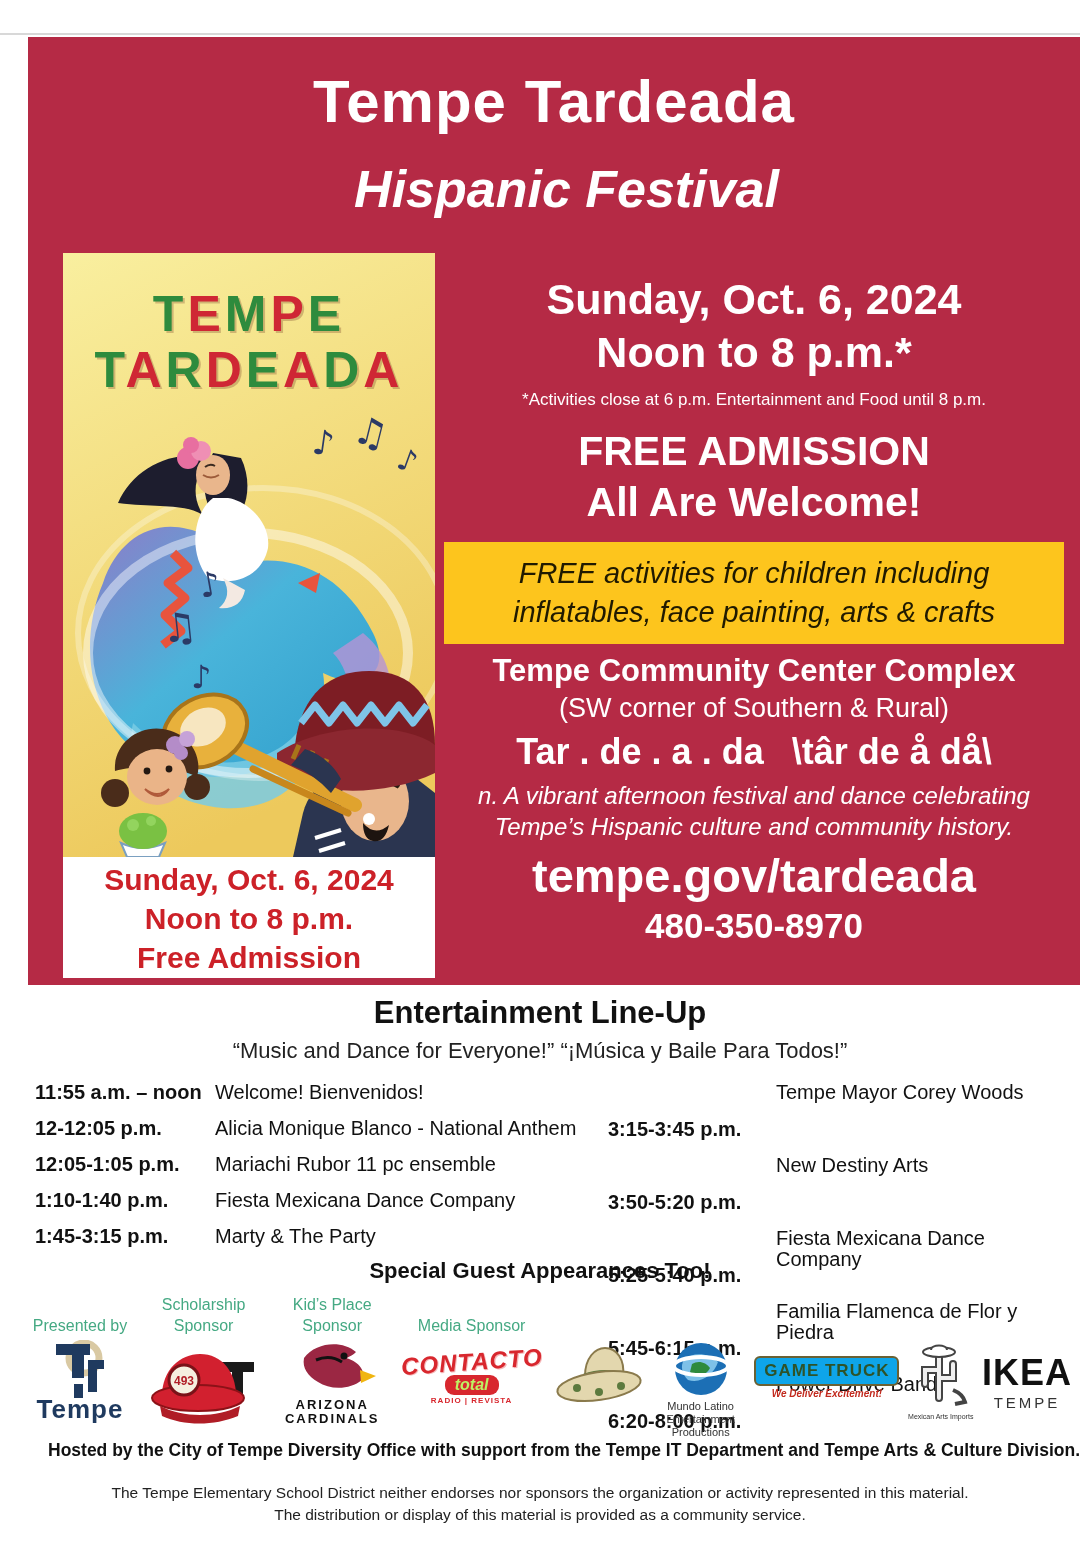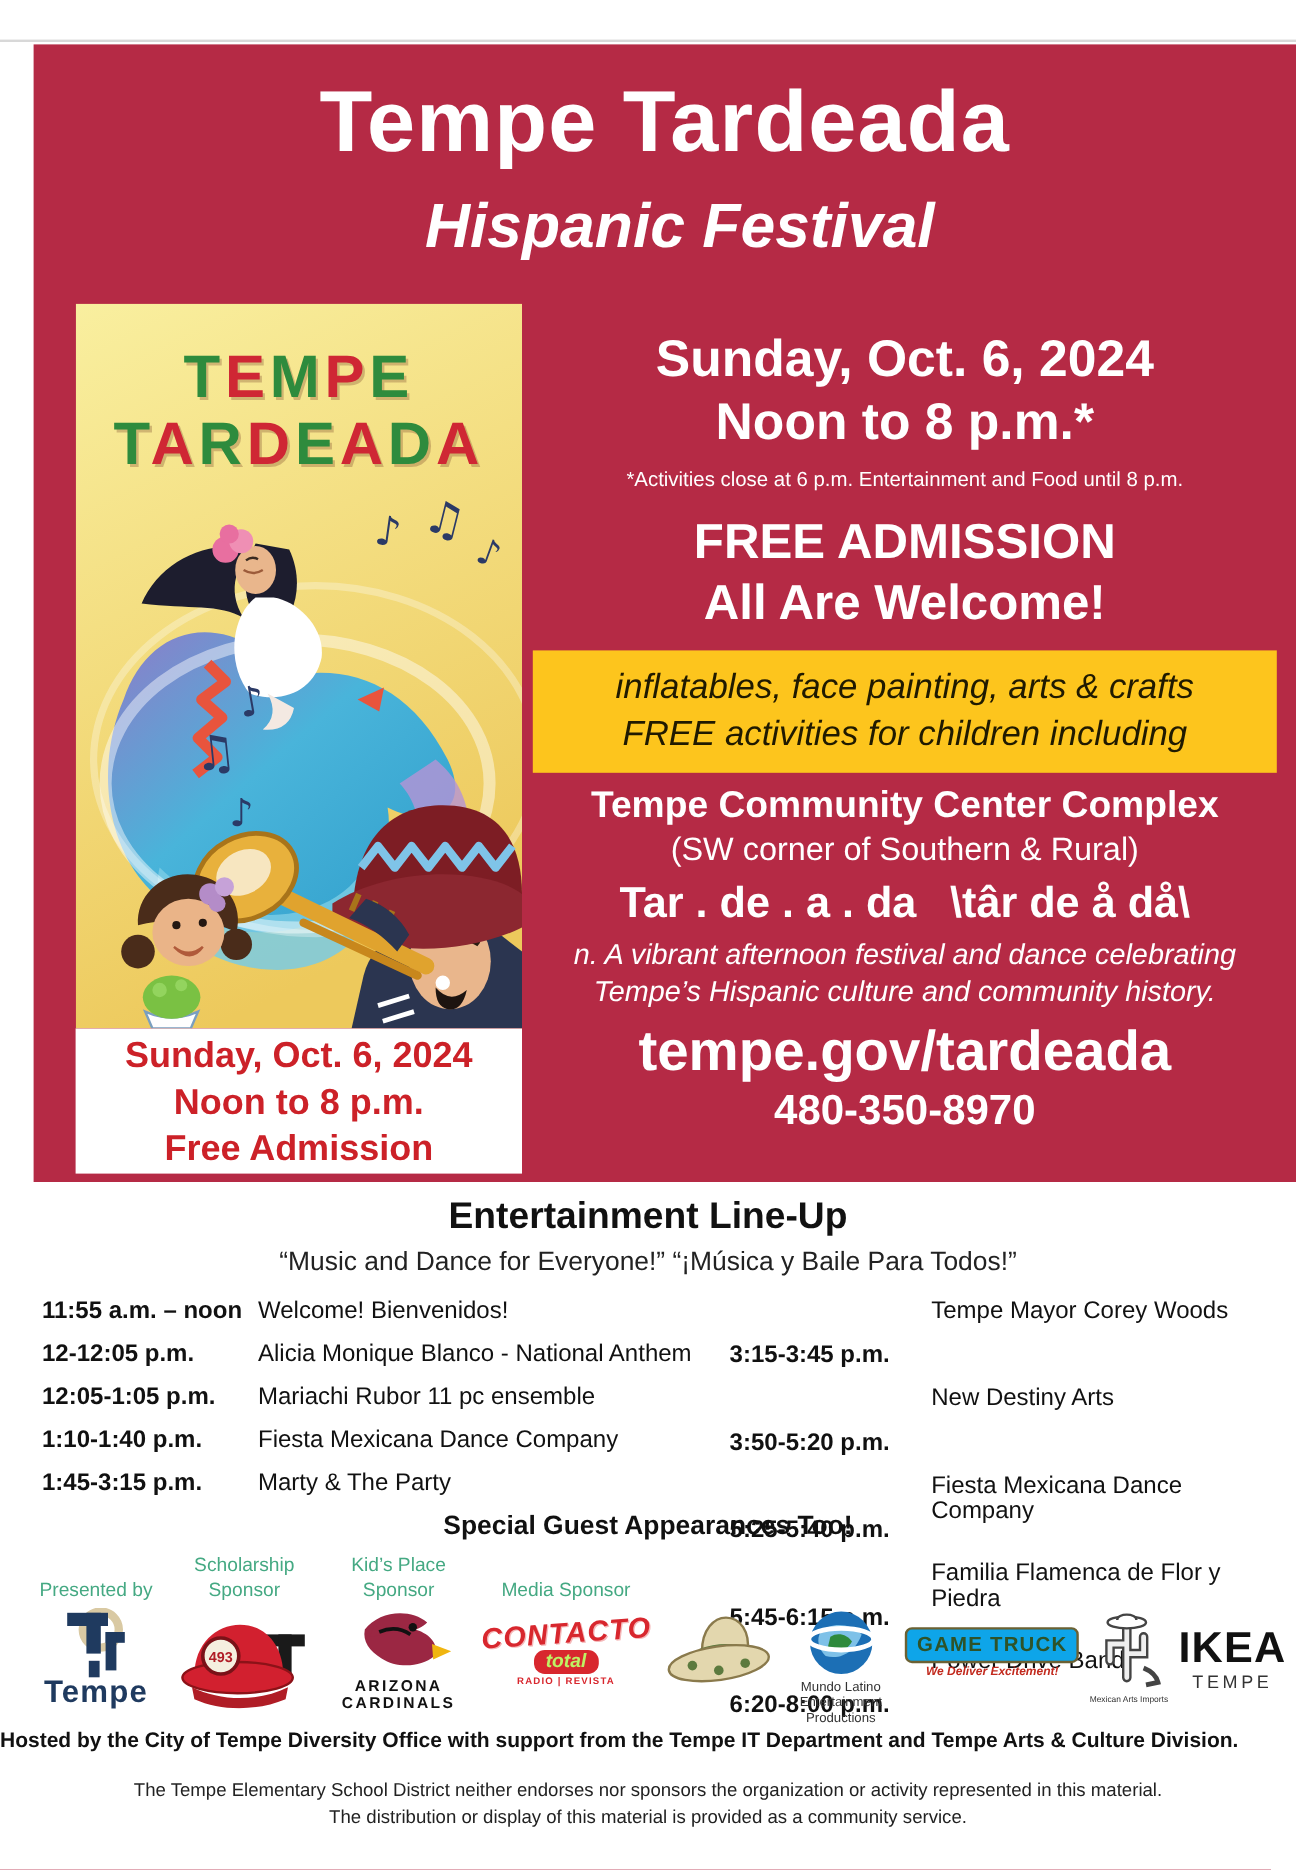--- a/index.html
+++ b/index.html
@@ -8,21 +8,21 @@
     background:#ffffff; font-family:"Liberation Sans", sans-serif;
     overflow:hidden;
   }
   .top-rule { position:absolute; left:0; right:0; top:33px; height:2px; background:#d8d8d8; }
 
   
   .panel {
     position:absolute; left:28px; top:37px; width:1052px; height:948px;
     background:#b52a45; color:#fff;
   }
-  .main-title { margin-top:12px; text-align:center; font-size:72px; font-weight:bold; line-height:106px; letter-spacing:1px; }
+  .main-title { margin-top:12px; text-align:center; font-size:60px; font-weight:bold; line-height:106px; letter-spacing:1px; }
   .main-subtitle { margin-top:4px; text-align:center; font-size:52px; font-weight:bold; font-style:italic; line-height:60px;padding-left:25px; }
 
   
   .poster { position:absolute; left:35px; top:216px; width:372px; height:725px; }
   .poster-art { position:relative; width:372px; height:604px; overflow:hidden; }
   .poster-art svg { position:absolute; left:0; top:0; }
   .art-line { position:absolute; left:0; right:0; text-align:center; font-weight:bold; letter-spacing:4px;
               text-shadow:2px 2px 0 rgba(90,30,20,0.25); }
   .art-line-1 { top:32px; font-size:50px; }
   .art-line-2 { top:88px; font-size:50px; }
@@ -80,21 +80,21 @@
   .gametruck { margin-top:16px; text-align:center; }
   .gt-banner { background:#0ea5e9; border:2px solid #6b6133; border-radius:6px; padding:3px 8px;
                font-weight:bold; font-size:17px; color:#2e5329; letter-spacing:1px; white-space:nowrap; }
   .gt-tag { color:#c22a1e; font-weight:bold; font-style:italic; font-size:10px; margin-top:2px; }
   .mex-cap { font-size:7px; color:#333; margin-top:1px; }
   .ikea { text-align:center; margin-top:14px; }
   .ikea-word { font-size:36px; font-weight:bold; color:#111; letter-spacing:1px; line-height:38px; }
   .ikea-sub { font-size:15px; color:#333; letter-spacing:3px; margin-top:2px; }
 
   
-  .hosted { position:absolute; left:0; right:0; top:1440px; text-align:left;
+  .hosted { position:absolute; left:0; right:0; top:1440px; text-align:right;
             font-size:17.5px; font-weight:bold; color:#111; }
   .disclaimer { position:absolute; left:0; right:0; top:1482px; text-align:center;
                 font-size:15.5px; color:#222; line-height:22px; }
 </style>
 </head>
 <body>
 
 <div class="top-rule"></div>
 
 <div class="panel">
@@ -212,22 +212,22 @@
     <div class="rc-date">
       <div>Sunday, Oct. 6, 2024</div>
       <div>Noon to 8 p.m.*</div>
     </div>
     <div class="rc-note">*Activities close at 6 p.m. Entertainment and Food until 8 p.m.</div>
     <div class="rc-free">
       <div>FREE ADMISSION</div>
       <div>All Are Welcome!</div>
     </div>
     <div class="rc-yellow">
+      <div>FREE activities for children including</div>
       <div>inflatables, face painting, arts &amp; crafts</div>
-      <div>FREE activities for children including</div>
     </div>
     <div class="rc-venue">Tempe Community Center Complex</div>
     <div class="rc-venue-note">(SW corner of Southern &amp; Rural)</div>
     <div class="rc-pron">
       <span>Tar . de . a . da</span><span class="pron-key">\târ de å då\</span>
     </div>
     <div class="rc-def">
       <div>n.  A vibrant afternoon festival and dance celebrating</div>
       <div>Tempe’s Hispanic culture and community history.</div>
     </div>

